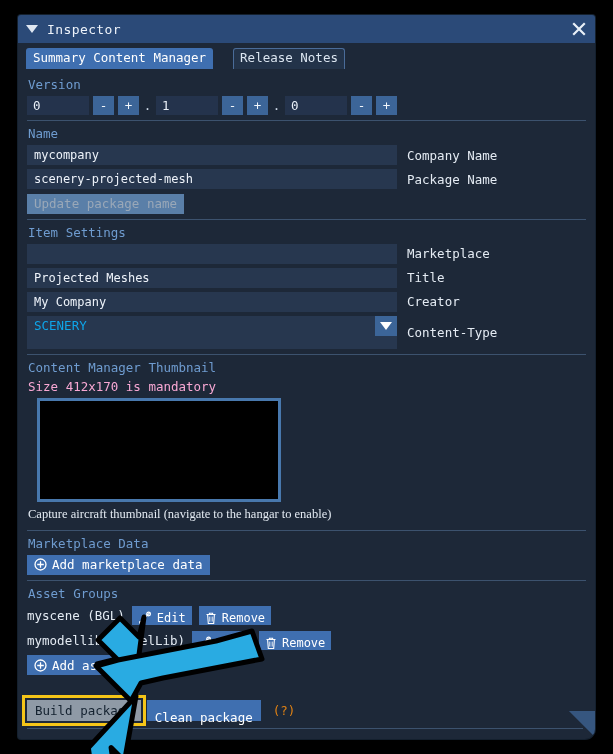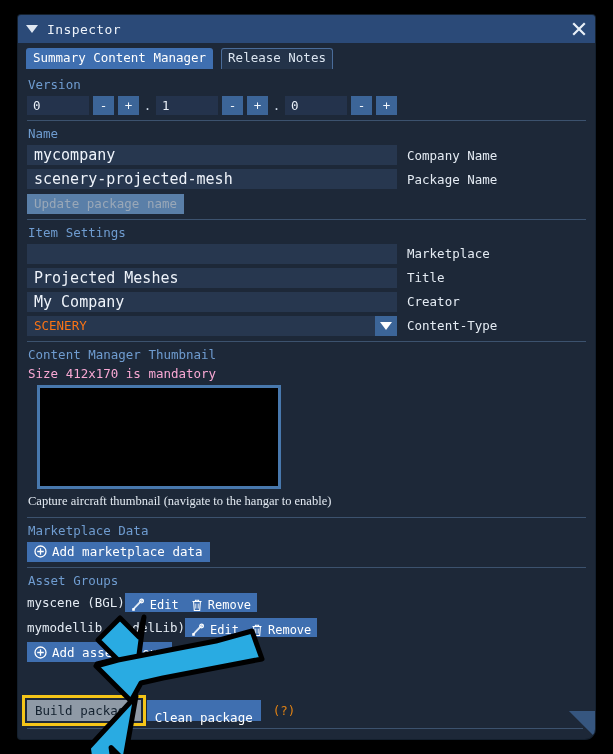--- a/index.html
+++ b/index.html
@@ -56,21 +56,21 @@
     transform: translateY(-50%);
     width: 14px; height: 14px;
     color: #e9f0f8;
   }
   #close-icon svg { display:block; }
 
   
   #tab-bar {
     display: flex;
     align-items: flex-end;
-    gap: 8px;
+    gap: 20px;
     padding: 5px 0 0 8px;
     background: #1d2838;
     height: 26px;
     box-sizing: border-box;
   }
   .tab {
     font-size: 12.5px;
     padding: 3px 7px 4px 7px;
     border-radius: 3px 3px 0 0;
     line-height: 14px;
@@ -144,40 +144,40 @@
 
   
   .field-row {
     display: flex;
     align-items: center;
     margin-bottom: 4px;
   }
   .text-input {
     background: #27374f;
     color: #eef3fa;
-    font-size: 15px;
+    font-size: 12px;
     height: 20px;
     line-height: 20px;
     padding-left: 7px;
     box-sizing: border-box;
     width: 370px;
     white-space: nowrap;
     overflow: hidden;
   }
   .field-caption {
     color: #e4ebf3;
     font-size: 12.5px;
     margin-left: 10px;
     white-space: nowrap;
   }
   .select-input {
     background: #27374f;
-    color: #f97316;
-    font-size: 12.5px;
-    height: 20px;
+    color: #0ea5e9;
+    font-size: 12.5px;
+    height: 33px;
     line-height: 20px;
     padding-left: 7px;
     box-sizing: border-box;
     width: 370px;
     position: relative;
     white-space: nowrap;
     overflow: hidden;
   }
   .select-arrow {
     position: absolute;
@@ -240,20 +240,21 @@
     color: #e4ebf3;
     font-size: 12.5px;
     margin: 5px 0 8px 1px;
     font-family: Liberation Serif, serif;
   }
 
   
   .asset-row {
     display: flex;
     align-items: center;
+    gap: 7px;
     margin-bottom: 4px;
     height: 21px;
   }
   .asset-name {
     color: #e4ebf3;
     font-size: 12.5px;
     white-space: nowrap;
   }
 
   

